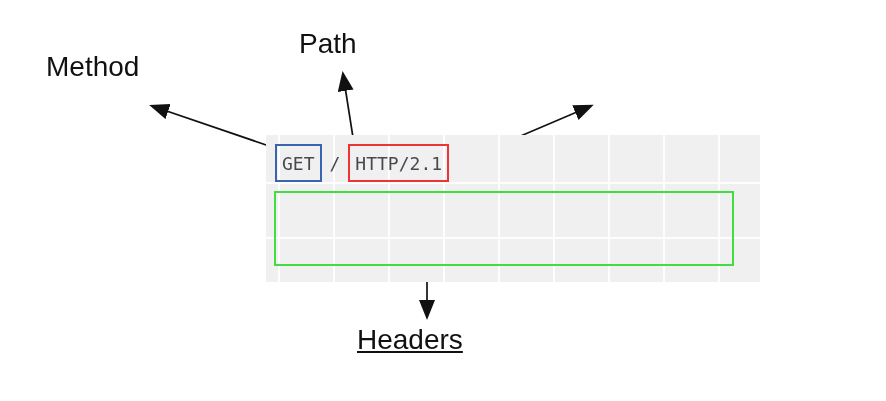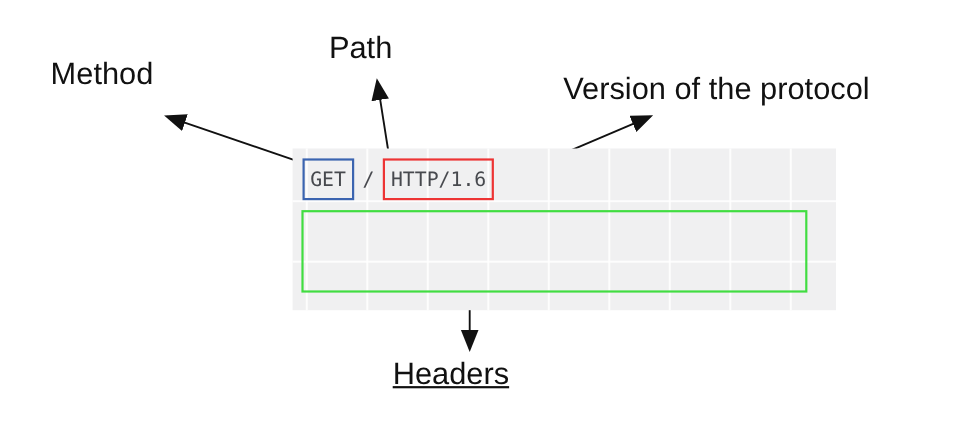--- a/index.html
+++ b/index.html
@@ -98,28 +98,27 @@
       </marker>
     </defs>
     <line x1="275" y1="148" x2="152" y2="106" marker-end="url(#ah)"></line>
     <line x1="355" y1="150" x2="343" y2="74" marker-end="url(#ah)"></line>
     <line x1="497" y1="146" x2="591" y2="106" marker-end="url(#ah)"></line>
     <line x1="427" y1="267" x2="427" y2="317" marker-end="url(#ah)"></line>
   </svg>
 
   <div class="label label-method">Method</div>
   <div class="label label-path">Path</div>
-  <div class="label label-version">Version of the protocol</div>
   <div class="label label-headers">Headers</div>
 
   <div class="code-block">
     <div class="request-line">
       <span class="token token-method">GET</span>
       <span class="slash">/</span>
-      <span class="token token-version">HTTP/1.6</span>
+      <span class="token token-version">HTTP/2.1</span>
     </div>
     <div class="headers-box">
       
       
     </div>
   </div>
 
 </div>
 
 </body></html>

